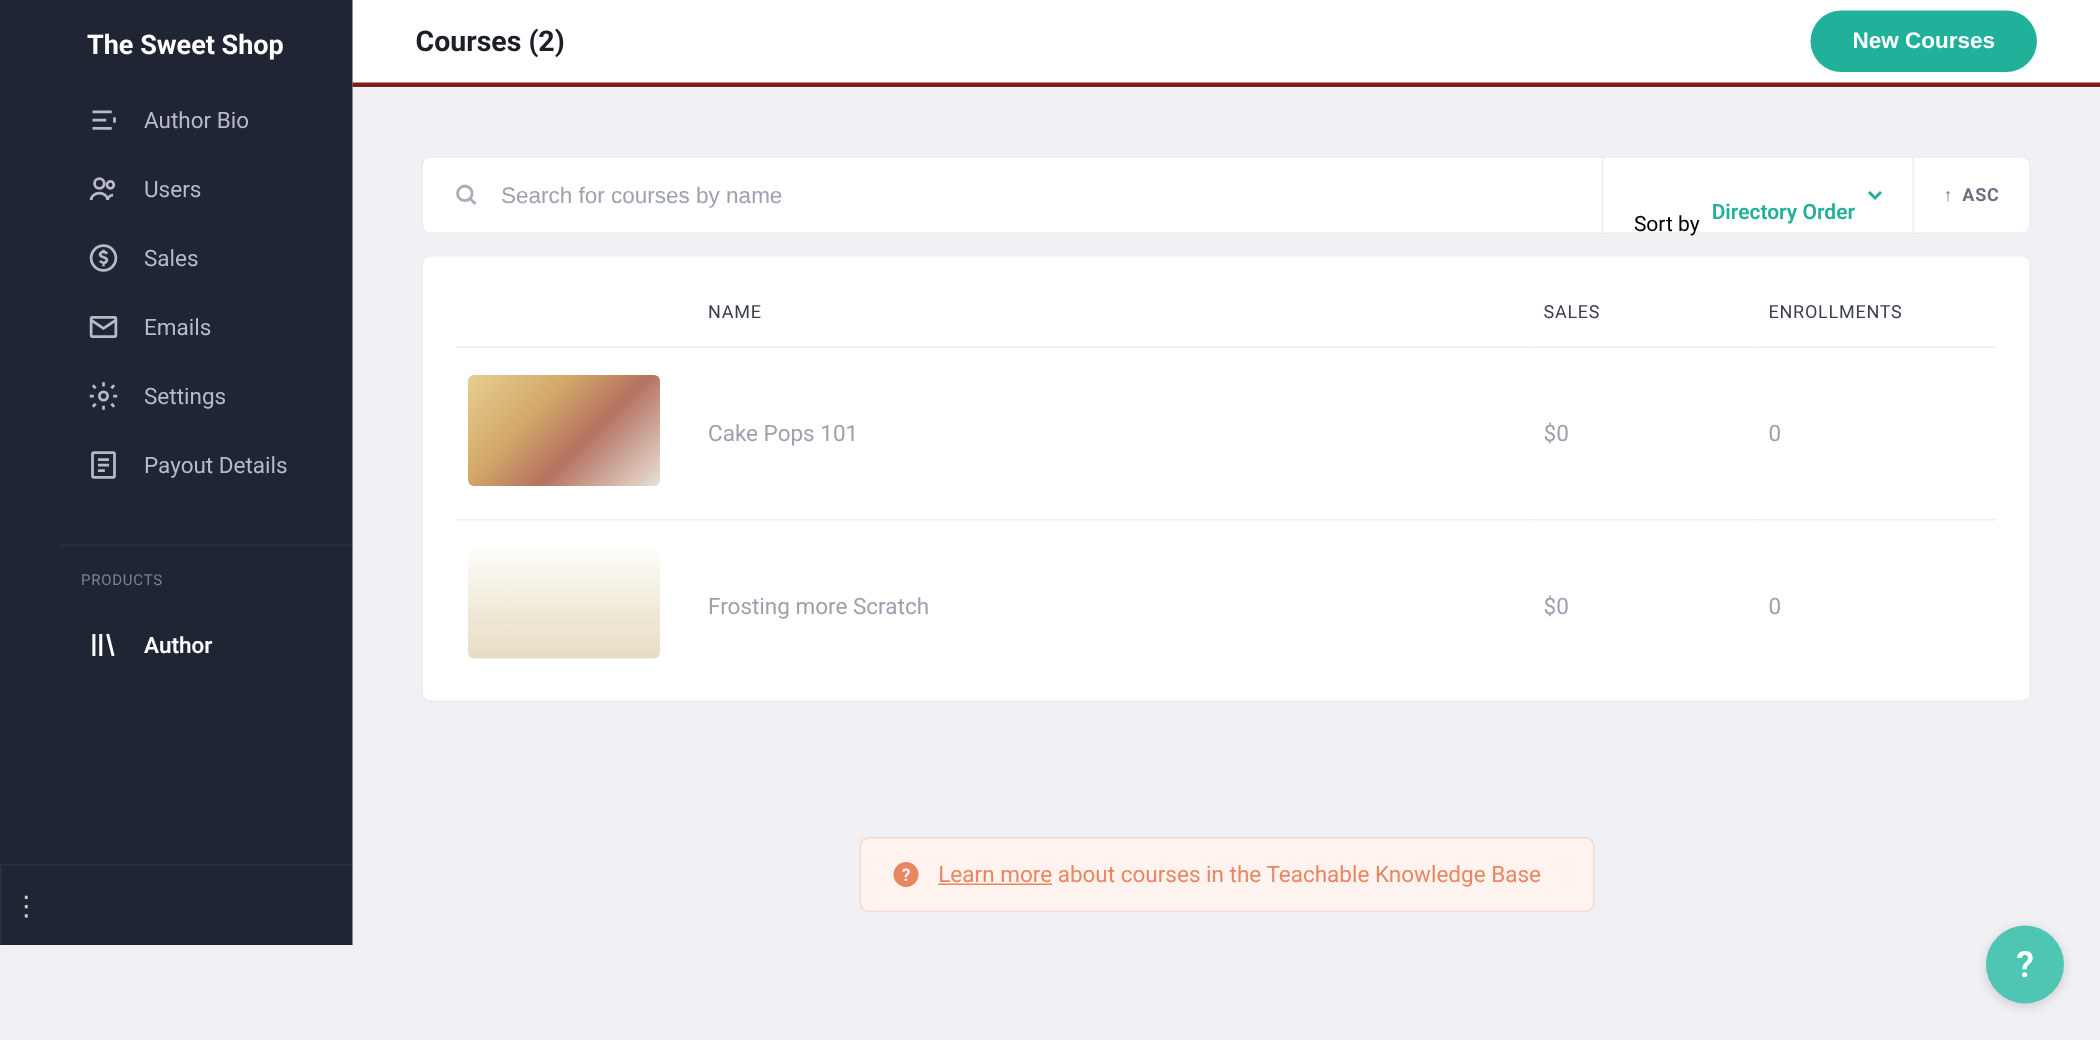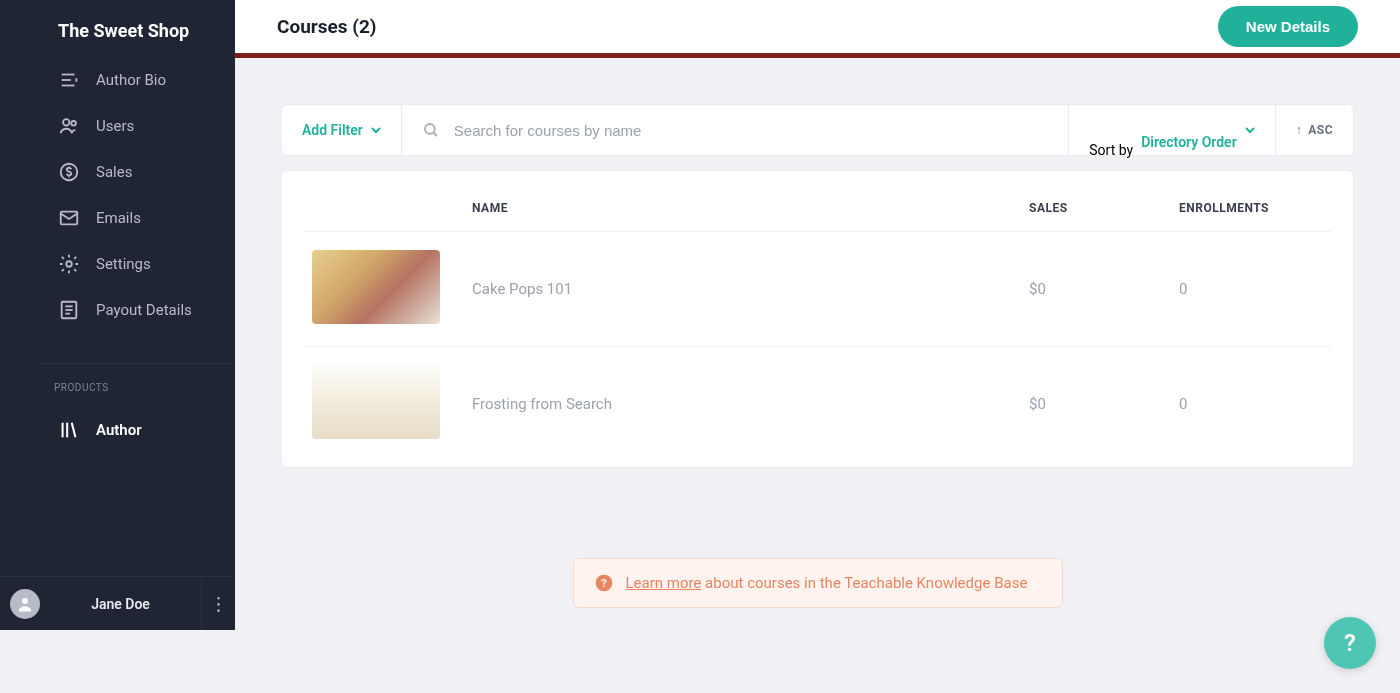--- a/index.html
+++ b/index.html
@@ -17,41 +17,41 @@
   .sidebar-divider { height: 1px; background: rgba(255,255,255,0.06); margin-top: 30px; }
 
   .user-bar { position: absolute; bottom: 0; left: 0; right: 0; height: 54px; border-top: 1px solid rgba(255,255,255,0.06); display: flex; align-items: center; }
   .user-bar .left { flex: 1; display: flex; align-items: center; gap: 14px; padding-left: 10px; }
   .avatar { width: 30px; height: 30px; background: #b7bbc8; border-radius: 50%; display: inline-flex; align-items: center; justify-content: center; }
   .user-name { color: #e6e8ef; font-weight: 600; font-size: 14px; text-align: center; flex: 1; padding-right: 14px; }
   .user-menu { width: 34px; height: 54px; border-left: 1px solid rgba(255,255,255,0.06); display: flex; align-items: center; justify-content: center; color: #cfd2db; font-size: 18px; }
 
   
   .main { flex: 1; display: flex; flex-direction: column; }
-  .topbar { height: 58px; background: #ffffff; display: flex; align-items: center; justify-content: space-between; padding: 0 42px; border-bottom: 5px solid #7f1d1d; }
+  .topbar { height: 58px; background: #ffffff; display: flex; align-items: center; justify-content: space-between; padding: 0 42px; border-bottom: 3px solid #7f1d1d; }
   .page-title { font-size: 19px; font-weight: 700; color: #1b1f29; }
   .primary-btn { background: #21b19b; color: #fff; border: none; border-radius: 22px; padding: 12px 28px; font-size: 15px; font-weight: 600; cursor: pointer; }
 
   .content { padding: 46px; display: flex; flex-direction: column; gap: 14px; }
 
   .toolbar { display: flex; background: #ffffff; border: 1px solid #ececf0; border-radius: 6px; height: 52px; align-items: stretch; }
   .tool-cell { display: flex; align-items: center; padding: 0 20px; border-right: 1px solid #ececf0; }
   .tool-cell:last-child { border-right: none; }
   .add-filter { color: #21b19b; font-weight: 600; font-size: 14px; gap: 8px; cursor: pointer; }
   .search-cell { flex: 1; gap: 14px; }
   .search-cell input { border: none; outline: none; font-size: 15px; width: 100%; color: #2c2f3a; }
   .search-cell input::placeholder { color: #9ca1ae; }
   .sort-cell { gap: 8px; }
   .sort-label { color: #000000; font-size: 14px; margin-top: 40px; }
   .sort-value { color: #21b19b; font-weight: 600; font-size: 14px; margin-top: 24px; }
   .asc-cell { gap: 6px; font-size: 12px; font-weight: 700; color: #6b7080; letter-spacing: 0.5px; cursor: pointer; }
 
   .table-card { background: #ffffff; border: 1px solid #ececf0; border-radius: 6px; padding: 20px 22px 6px 22px; }
   table { width: 100%; border-collapse: collapse; }
-  thead th { text-align: left; font-size: 12px; font-weight: 700; letter-spacing: 0.5px; color: #3a3f4d; padding: 10px 8px 16px 8px; }
+  thead th { text-align: left; font-size: 12px; font-weight: 400; letter-spacing: 0.5px; color: #3a3f4d; padding: 10px 8px 16px 8px; }
   th.col-sales, th.col-enroll, td.col-sales, td.col-enroll { text-align: left; }
   tbody tr { border-top: 1px solid #f0f0f4; }
   tbody td { padding: 18px 8px; color: #9ca1ae; font-size: 15px; vertical-align: middle; }
   .thumb-cell { width: 160px; }
   .thumb { width: 128px; height: 74px; border-radius: 4px; background: #ddd; display: inline-block; }
   .thumb.cake-pops { background: linear-gradient(135deg,#e6cf8f 0%, #d2a869 35%, #b57261 60%, #e8e1d6 100%); }
   .thumb.frosting { background: linear-gradient(180deg,#fdfdfb 0%, #f1ead9 55%, #e7ddc6 100%); }
   td.col-sales { width: 150px; }
   td.col-enroll { width: 160px; }
 
@@ -145,50 +145,35 @@
             <line x1="5" y1="4" x2="5" y2="20"></line>
             <line x1="10" y1="4" x2="10" y2="20"></line>
             <line x1="15" y1="4" x2="19" y2="20"></line>
           </svg>
       </span>
       <span>Author</span>
     </li>
   </ul>
 
   <div class="user-bar">
-    <div class="left">
-      <span class="avatar">
-        <svg width="18" height="18" viewBox="0 0 24 24" fill="#ffffff">
-            <circle cx="12" cy="8" r="4"></circle>
-            <path d="M4 21c0-4 4-6 8-6s8 2 8 6v1H4z"></path>
-          </svg>
-      </span>
-      <span class="user-name">Jane Doe</span>
-    </div>
     <div class="user-menu">
       <span>⋮</span>
     </div>
   </div>
 </aside>
 
 <main class="main">
   <div class="topbar">
     <h1 class="page-title">Courses (2)</h1>
-    <button class="primary-btn">New Details</button>
+    <button class="primary-btn">New Courses</button>
   </div>
 
   <div class="content">
 
     <div class="toolbar">
-      <div class="tool-cell add-filter">
-        <span>Add Filter</span>
-        <svg class="chev" viewBox="0 0 10 10" fill="none" stroke="currentColor" stroke-width="2">
-            <polyline points="1 3 5 7 9 3"></polyline>
-          </svg>
-      </div>
       <div class="tool-cell search-cell">
         <span class="search-ic">
           <svg width="18" height="18" viewBox="0 0 24 24" fill="none" stroke="currentColor" stroke-width="2.5">
               <circle cx="10.5" cy="10.5" r="6.5"></circle>
               <line x1="20" y1="20" x2="15.3" y2="15.3"></line>
             </svg>
         </span>
         <input type="text" placeholder="Search for courses by name" style="">
       </div>
       <div class="tool-cell sort-cell">
@@ -216,21 +201,21 @@
         </thead>
         <tbody>
           <tr>
             <td class="thumb-cell"><span class="thumb cake-pops"></span></td>
             <td>Cake Pops 101</td>
             <td class="col-sales">$0</td>
             <td class="col-enroll">0</td>
           </tr>
           <tr>
             <td class="thumb-cell"><span class="thumb frosting"></span></td>
-            <td>Frosting from Search</td>
+            <td>Frosting more Scratch</td>
             <td class="col-sales">$0</td>
             <td class="col-enroll">0</td>
           </tr>
         </tbody>
       </table>
     </div>
 
     <div class="learn-box">
       <span>
         <svg width="20" height="20" viewBox="0 0 24 24" fill="#e98661">

